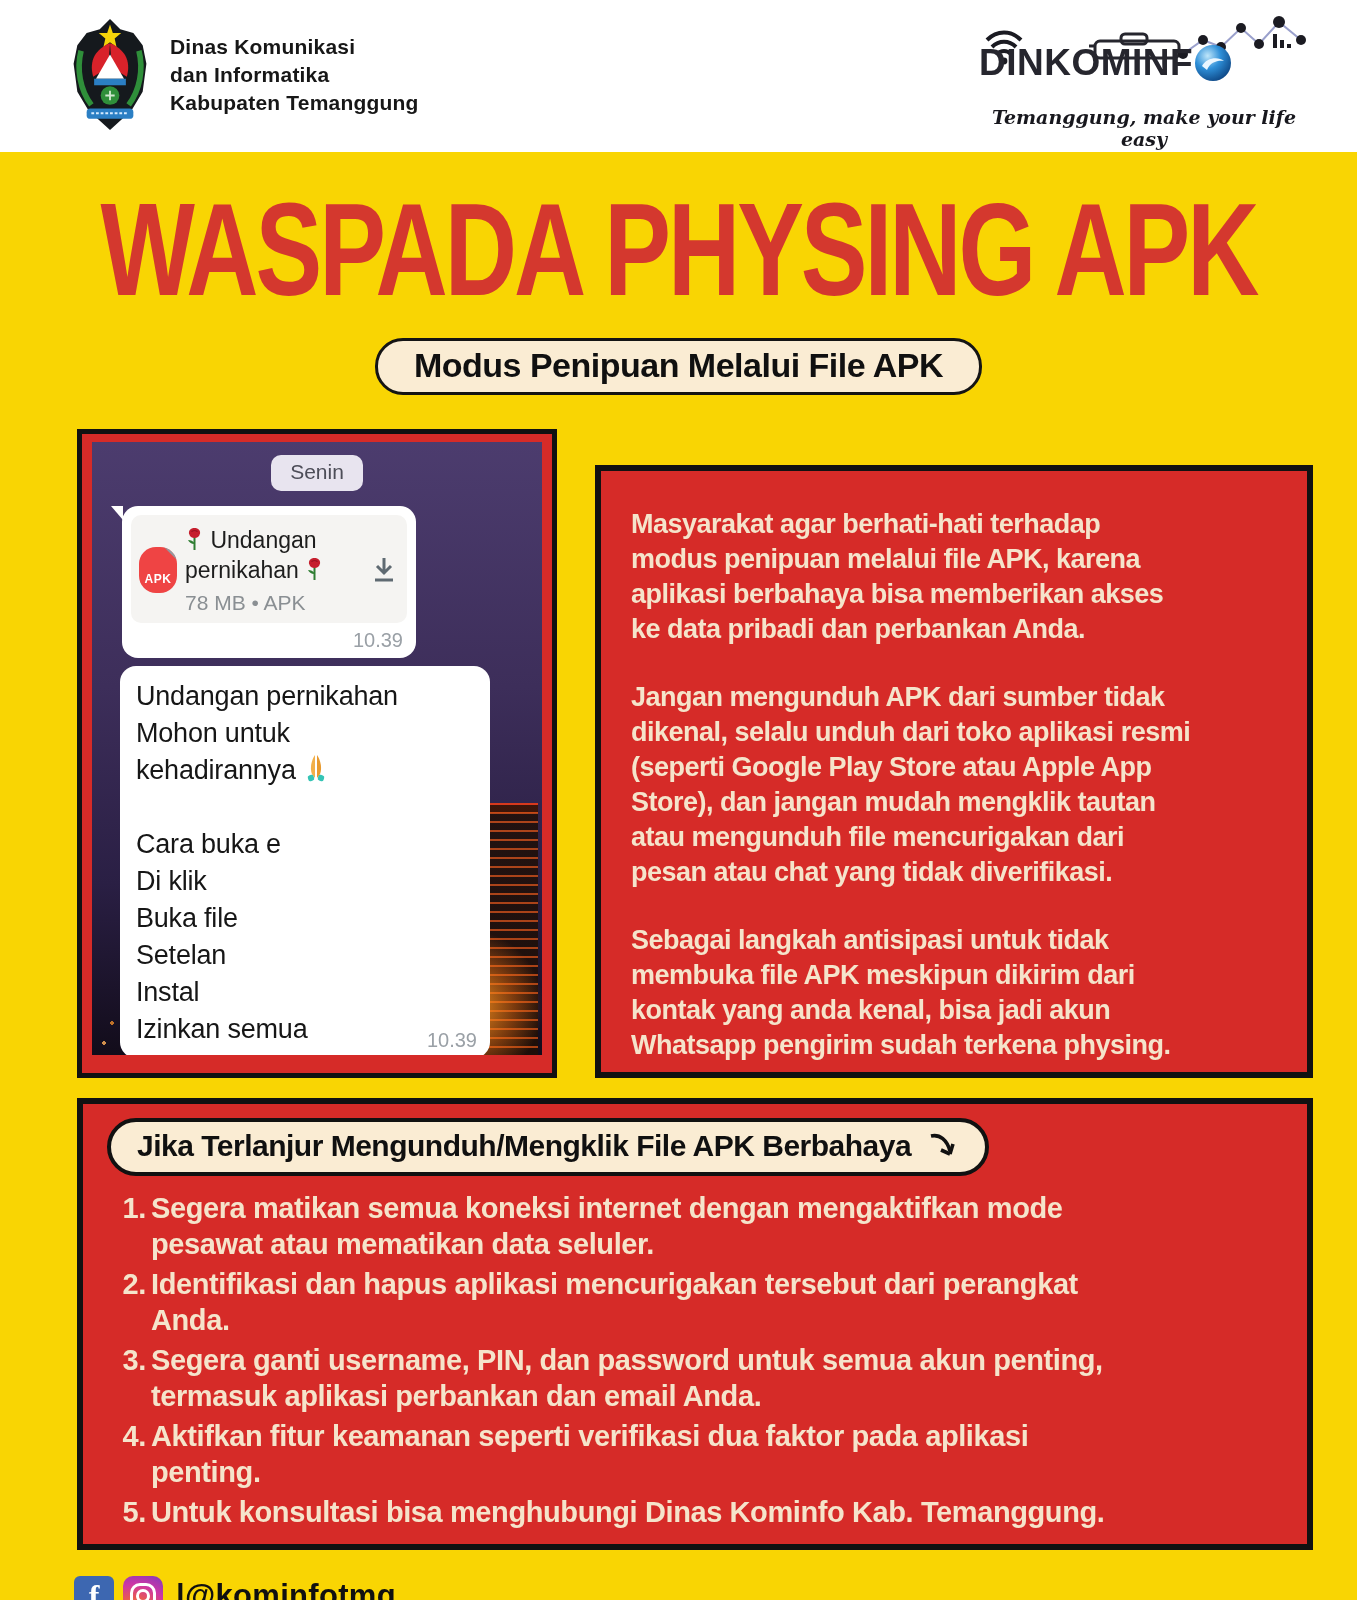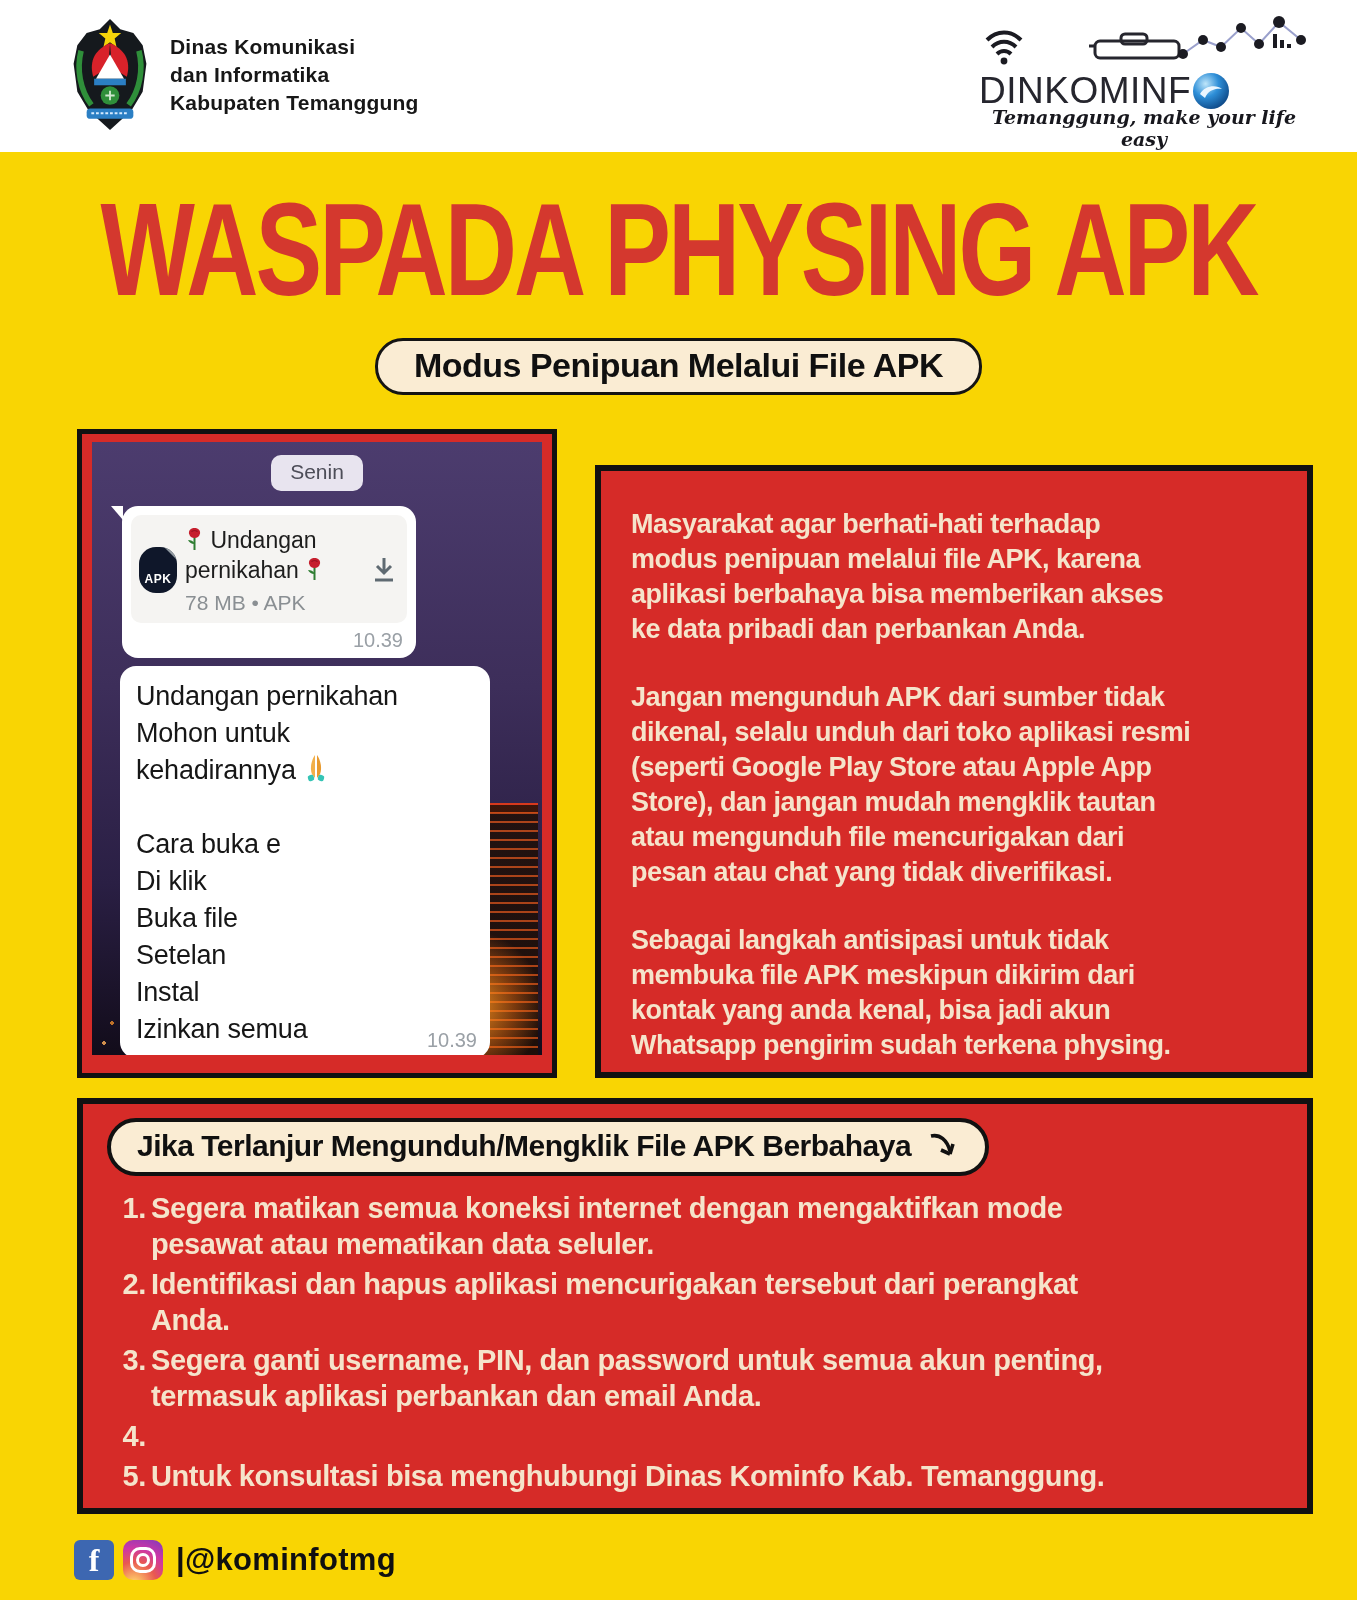--- a/index.html
+++ b/index.html
@@ -9,22 +9,22 @@
             background:#F9D503; overflow:hidden; }
 
   
   .topbar { position:relative; height:152px; background:#ffffff; }
   .brand-left { position:absolute; left:68px; top:16px; display:flex; align-items:center; gap:18px; }
   .agency { font-weight:bold; font-size:21px; line-height:28px; color:#171717; letter-spacing:.2px; }
   .brand-right { position:absolute; right:48px; top:14px; width:330px; height:124px; }
   .dk-wifi { position:absolute; left:2px; top:12px; }
   .dk-cam  { position:absolute; left:108px; top:18px; }
   .dk-chart{ position:absolute; left:196px; top:0px; }
-  .dk-word { position:absolute; left:0px; top:56px; display:flex; align-items:center;
-             font-weight:normal; font-size:37px; letter-spacing:.5px; color:#26262e; }
+  .dk-word { position:absolute; left:0px; top:28px; display:flex; align-items:center;
+             font-weight:bold; font-size:37px; letter-spacing:.5px; color:#26262e; }
   .dk-swirl{ display:inline-block; margin-left:1px; }
   .dk-tag  { position:absolute; left:0; right:0; top:92px; text-align:center;
              font-family:"DejaVu Serif", serif; font-style:italic; font-weight:bold;
              font-size:19px; color:#17171d; }
 
   
   .big-title { margin:38px 0 30px; text-align:center; color:#D4382E;
                font-size:100px; font-weight:bold; letter-spacing:-3px;
                line-height:118px; transform:scaleY(1.32); transform-origin:center; }
   .subtitle-wrap { text-align:center; }
@@ -59,21 +59,21 @@
            opacity:.8; }
   .date-chip { position:relative; z-index:1; width:max-content; margin:13px auto 0;
                background:#E8E4EF; color:#4d4d58; font-size:21px; padding:5px 19px 7px;
                border-radius:10px; }
   .bubble { position:relative; z-index:1; background:#fff; border-radius:16px; }
   .file-bubble { width:294px; margin:15px 0 0 30px; padding:9px 9px 4px; }
   .file-bubble .tail { position:absolute; left:-11px; top:0; width:0; height:0;
                        border-top:14px solid #fff; border-left:12px solid transparent; }
   .file-card { display:flex; align-items:center; gap:8px; background:#F5F4F2;
                border-radius:10px; padding:10px 8px 8px; }
-  .apk-doc { position:relative; flex:0 0 38px; height:46px; background:#0f172a;
+  .apk-doc { position:relative; flex:0 0 38px; height:46px; background:#ef4444;
              border-radius:17px; overflow:hidden; }
   .apk-doc::before { content:""; position:absolute; right:0; top:0; width:13px; height:13px;
              background:#929BA2; clip-path:polygon(0 0,100% 100%,100% 0); }
   .apk-doc span { position:absolute; left:0; right:0; bottom:7px; text-align:center;
              color:#fff; font-size:12px; font-weight:bold; letter-spacing:.5px; }
   .file-mid { flex:1 1 auto; }
   .file-name { width:162px; font-size:23px; line-height:30px; color:#1d1d1d; }
   .file-meta { margin-top:6px; font-size:21px; color:#8a8f93; }
   .bubble .time { position:absolute; right:13px; bottom:6px; font-size:20px; color:#9aa0a6; }
   .file-bubble .time { position:static; display:block; text-align:right;
@@ -292,20 +292,22 @@
         <span class="txt">Identifikasi dan hapus aplikasi mencurigakan tersebut dari perangkat
 Anda.</span>
       </div>
       <div class="step">
         <span class="num">3.</span>
         <span class="txt">Segera ganti username, PIN, dan password untuk semua akun penting,
 termasuk aplikasi perbankan dan email Anda.</span>
       </div>
       <div class="step">
         <span class="num">4.</span>
+        <span class="txt">Aktifkan fitur keamanan seperti verifikasi dua faktor pada aplikasi
+penting.</span>
       </div>
       <div class="step">
         <span class="num">5.</span>
         <span class="txt">Untuk konsultasi bisa menghubungi Dinas Kominfo Kab. Temanggung.</span>
       </div>
     </div>
   </section>
 
   <footer class="foot">
     <div class="fb-icon">f</div>

